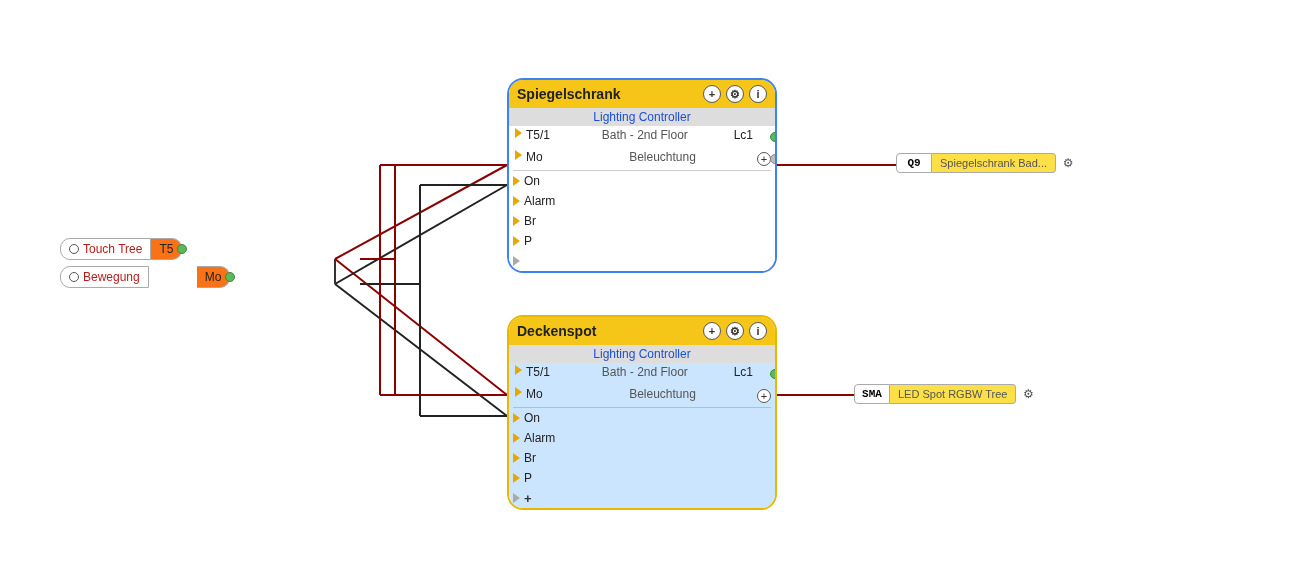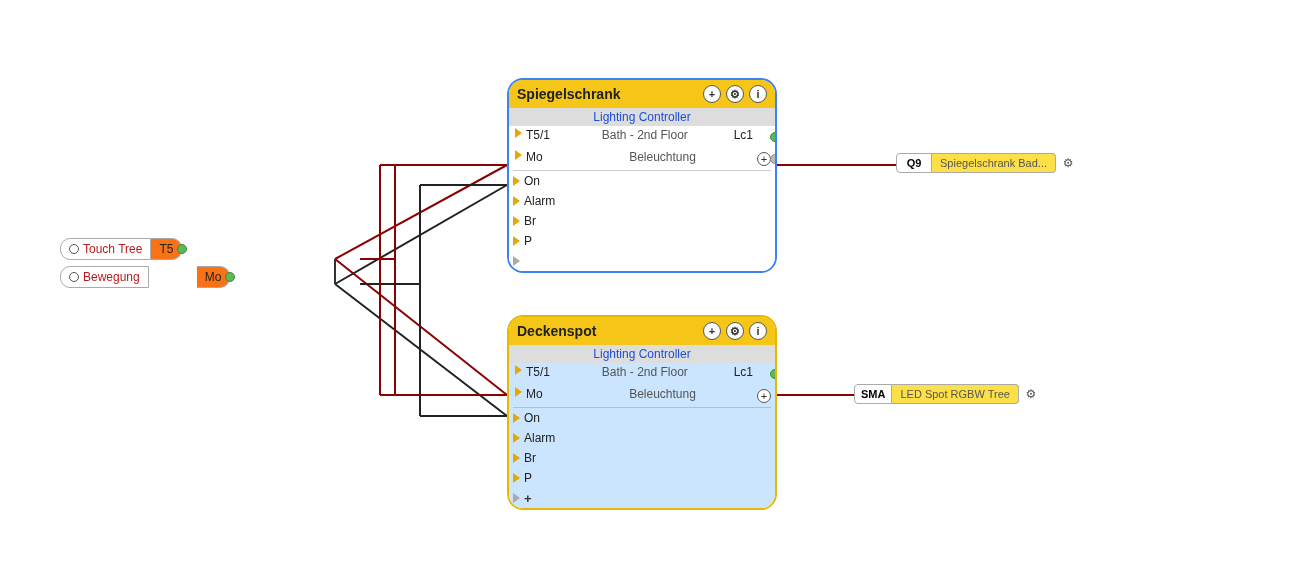--- a/index.html
+++ b/index.html
@@ -253,20 +253,21 @@
 
     .output-box-left {
       border: 1px solid #aaa;
       border-radius: 4px 0 0 4px;
       padding: 3px 6px;
       background: #fff;
       font-size: 11px;
       font-weight: bold;
       min-width: 36px;
       text-align: center;
+      font-family: Liberation Mono, monospace;
     }
 
     .output-box-right {
       border: 1px solid #aaa;
       border-left: none;
       border-radius: 0 4px 4px 0;
       padding: 3px 8px;
       background: #fde047;
       font-size: 11px;
       color: #555;

